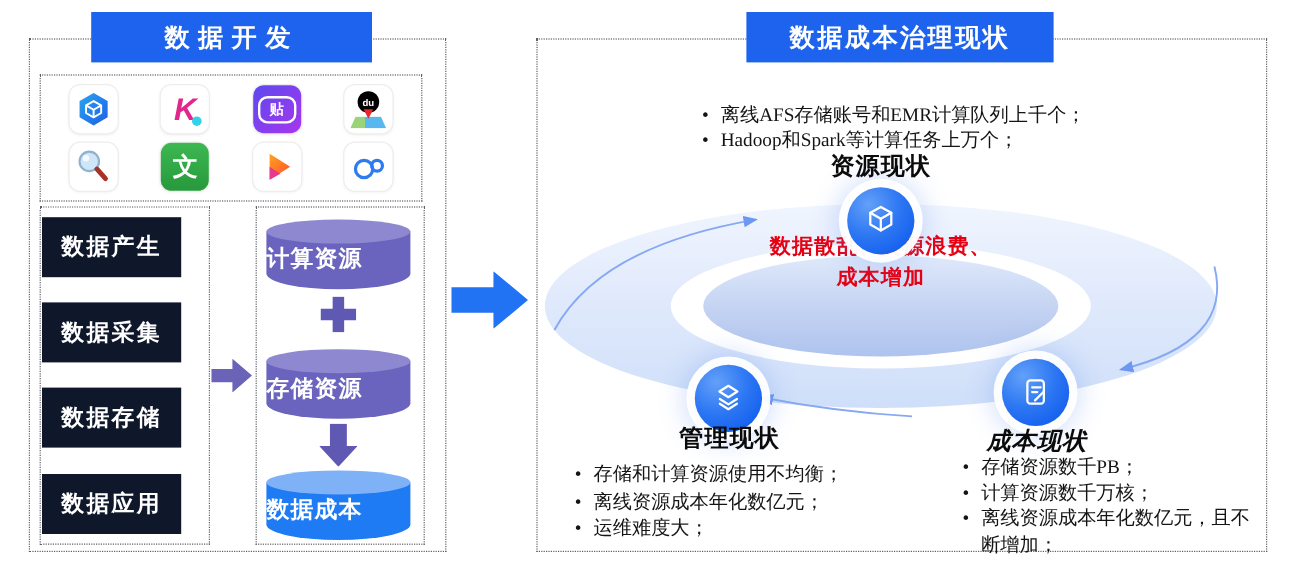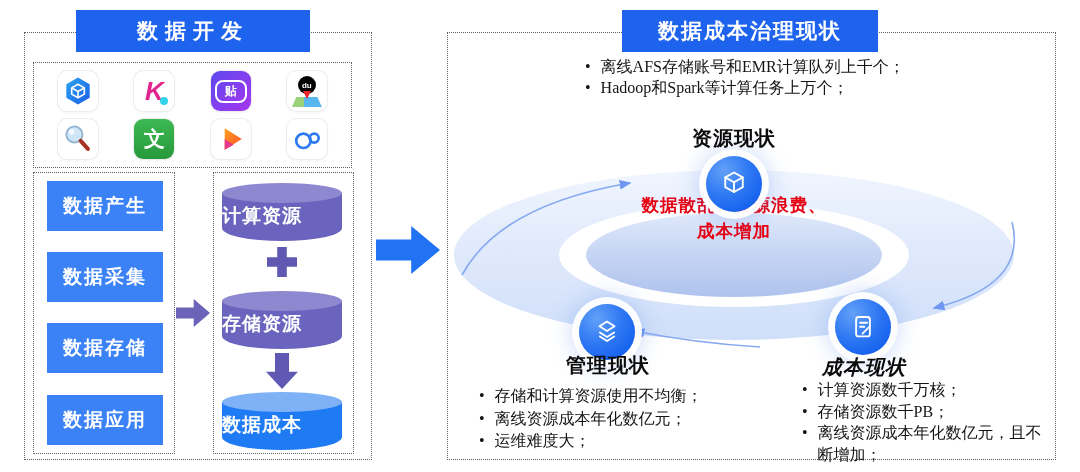--- a/index.html
+++ b/index.html
@@ -35,21 +35,21 @@
   .k-dot{position:absolute;right:6px;bottom:6px;width:8px;height:8px;border-radius:50%;background:#32d2e8;}
   .map-pin{position:absolute;left:11px;top:5px;width:18px;height:18px;border-radius:50%;background:#000000;
            display:flex;align-items:center;justify-content:center;color:#fff;font-size:8px;font-weight:bold;z-index:2;}
   .map-pin::after{content:"";position:absolute;left:5px;top:15px;border-left:4px solid transparent;
                   border-right:4px solid transparent;border-top:8px solid #e8262b;}
   .map-base{position:absolute;left:5px;bottom:4px;width:30px;height:10px;
             background:linear-gradient(90deg,#9ad37a 0 40%,#59b7f0 40% 100%);
             clip-path:polygon(15% 0,85% 0,100% 100%,0 100%);}
 
   
-  .stage-btn{left:47px;width:116px;height:50px;background:#3b82f6;color:#fff;
+  .stage-btn{left:35px;width:116px;height:50px;background:#0f172a;color:#fff;
              font-size:19px;font-weight:bold;letter-spacing:2px;
              display:flex;align-items:center;justify-content:center;}
 
   
   .cyl{width:120px;height:58px;}
   .cyl .cyl-top{position:absolute;left:0;top:0;width:120px;height:20px;border-radius:50%;z-index:2;}
   .cyl .cyl-body{position:absolute;left:0;top:10px;width:120px;height:48px;z-index:1;
                  border-radius:0 0 60px 60px / 0 0 13px 13px;}
   .cyl .cyl-label{position:absolute;left:0;top:20px;width:100%;z-index:3;
                   color:#fff;font-size:19px;font-weight:bold;letter-spacing:1px;}
@@ -67,21 +67,21 @@
               clip-path:polygon(0 30%,52% 30%,52% 0,100% 50%,52% 100%,52% 70%,0 70%);}
   .big-right-arrow{left:376px;top:226px;width:64px;height:48px;background:#2273f4;
               clip-path:polygon(0 28%,55% 28%,55% 0,100% 50%,55% 100%,55% 72%,0 72%);}
 
   
   .rp-outer{left:447px;top:32px;width:607px;height:426px;}
   .serif-list{margin:0;padding:0;list-style:none;
               font-family:"Liberation Serif","DejaVu Serif",serif;color:#141414;}
   .serif-list li{display:flex;}
   .serif-list li::before{content:"\2022";margin-right:10px;flex:0 0 auto;}
-  .top-bullets{left:585px;top:56px;width:390px;font-size:16px;line-height:21px;}
+  .top-bullets{left:585px;top:86px;width:390px;font-size:16px;line-height:21px;}
   .mgmt-bullets{left:479px;top:385px;width:250px;font-size:16px;line-height:22.5px;}
   .cost-bullets{left:802px;top:379px;width:243px;font-size:16px;line-height:21.5px;}
 
   .node-heading{font-weight:bold;color:#0b0b0b;font-size:20px;letter-spacing:1px;z-index:6;}
   .h-resource{left:659px;top:125px;width:150px;text-align:center;}
   .h-mgmt{left:538px;top:352px;width:140px;text-align:center;}
   .h-cost{left:822px;top:354px;width:140px;text-align:left;font-style:italic;}
 
   
   .orbit-outer{left:454px;top:170px;width:560px;height:170px;border-radius:50%;z-index:1;
@@ -272,18 +272,18 @@
 
   <div class="abs node-heading h-mgmt">管理现状</div>
   <ul class="abs serif-list mgmt-bullets">
     <li>存储和计算资源使用不均衡；</li>
     <li>离线资源成本年化数亿元；</li>
     <li>运维难度大；</li>
   </ul>
 
   <div class="abs node-heading h-cost">成本现状</div>
   <ul class="abs serif-list cost-bullets">
+    <li>存储资源数千PB；</li>
     <li>计算资源数千万核；</li>
-    <li>存储资源数千PB；</li>
     <li>离线资源成本年化数亿元，且不断增加；</li>
   </ul>
 
 </div>
 
 </body></html>

